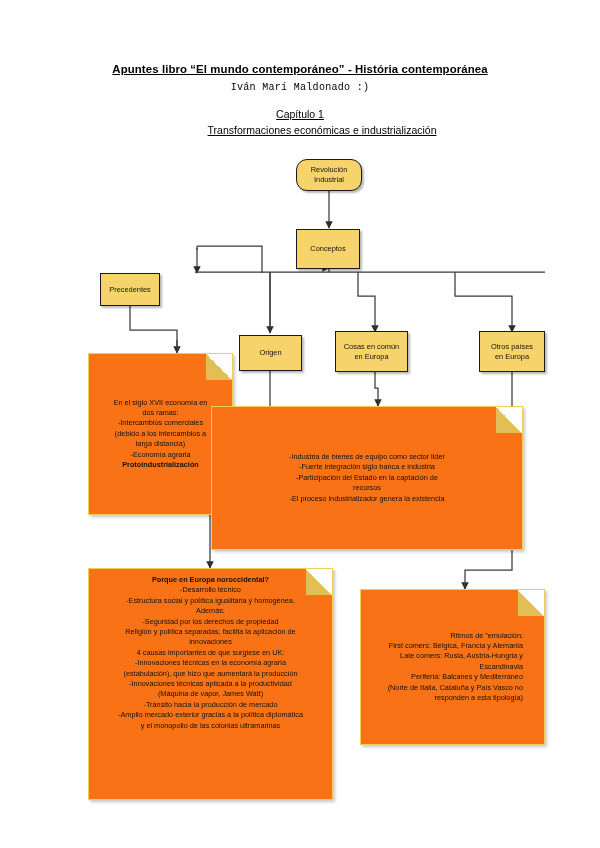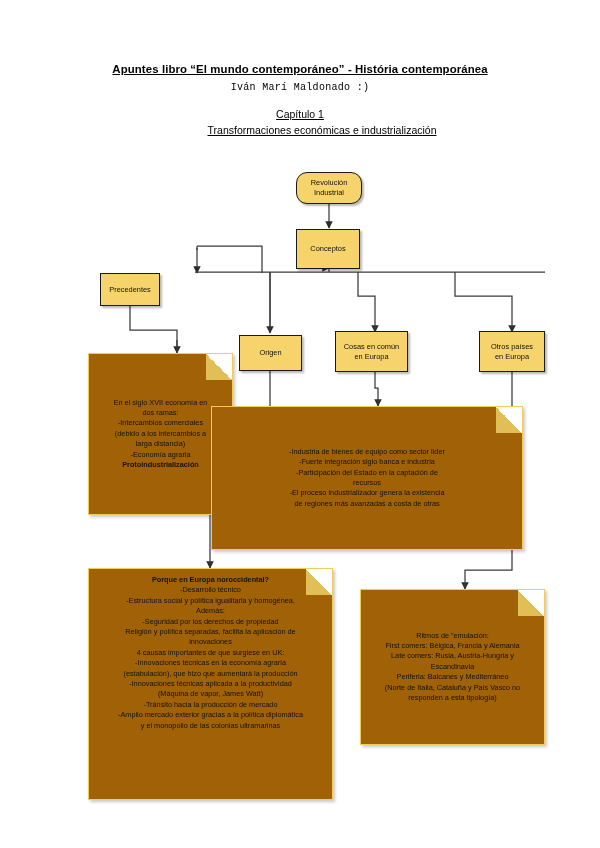--- a/index.html
+++ b/index.html
@@ -34,21 +34,21 @@
     display:flex;align-items:center;justify-content:center;
     text-align:center;font-size:7.4px;line-height:10px;color:#111;
     box-shadow:2px 2px 2px rgba(0,0,0,.28);
     padding:2px 3px;
   }
   .node.round{border-radius:11px;}
 
   
   .note{
     position:absolute;box-sizing:border-box;
-    background:#a16207;
+    background:#f97316;
     font-size:7.3px;line-height:10.4px;color:#111;text-align:center;
     display:flex;align-items:center;justify-content:center;
     padding:6px 21px;
     box-shadow:2px 2px 3px rgba(0,0,0,.22);
     border:1px solid #F0CB5E;
   }
   .note .inner{width:100%;}
   .note .fold{
     position:absolute;right:0;top:0;width:26px;height:26px;
     background:linear-gradient(225deg,#ffffff 0 50%,#E2BE57 50% 100%);
@@ -119,21 +119,21 @@
         <path d="M130,304 L130,330 L177,330 L177,352"></path>
 
         <path d="M270,371 L270,493 L210,493 L210,564"></path>
 
         <path d="M375,372 L375,388 L378,388 L378,404"></path>
 
         <path d="M512,372 L512,570 L465,570 L465,587"></path>
       </g>
     </svg>
 
-    <div class="node round" style="left:296px;top:172px;width:66px;height:32px;">
+    <div class="node round" style="left:296px;top:159px;width:66px;height:32px;">
       <div>
         <span class="ln">Revolución</span>
         <span class="ln">Industrial</span>
       </div>
     </div>
 
     <div class="node" style="left:296px;top:229px;width:64px;height:40px;">
       <span>Conceptos</span>
     </div>
 
@@ -173,21 +173,20 @@
     </div>
 
     <div class="note" style="left:211px;top:406px;width:312px;height:144px;">
       <span class="fold"></span>
       <div class="inner">
         <span class="ln">-Industria de bienes de equipo como sector lider</span>
         <span class="ln">-Fuerte integración siglo banca e industria</span>
         <span class="ln">-Participación del Estado en la captación de</span>
         <span class="ln">recursos</span>
         <span class="ln">-El proceso industrializador genera la existencia</span>
-        <span class="ln">de regiones más avanzadas a costa de otras</span>
       </div>
     </div>
 
     <div class="note" style="left:88px;top:568px;width:245px;height:232px;align-items:flex-start;">
       <span class="fold"></span>
       <div class="inner">
         <span class="ln bold-line">Porque en Europa noroccidental?</span>
         <span class="ln">-Desarrollo técnico</span>
         <span class="ln">-Estructura social y política igualitaria y homogénea.</span>
         <span class="ln">Además:</span>
@@ -198,21 +197,21 @@
         <span class="ln">-Innovaciones técnicas en la economía agraria</span>
         <span class="ln">(estabulación), que hizo que aumentará la producción</span>
         <span class="ln">-Innovaciones técnicas aplicada a la productividad</span>
         <span class="ln">(Máquina de vapor, James Watt)</span>
         <span class="ln">-Tránsito hacia la producción de mercado</span>
         <span class="ln">-Amplio mercado exterior gracias a la política diplomática</span>
         <span class="ln">y el monopolio de las colonias ultramarinas</span>
       </div>
     </div>
 
-    <div class="note" style="left:360px;top:589px;width:185px;height:156px;">
+    <div class="note" style="left:360px;top:589px;width:185px;height:156px;text-align:right;">
       <span class="fold"></span>
       <div class="inner">
         <span class="ln">Ritmos de ”emulación:</span>
         <span class="ln">First comers: Bélgica, Francia y Alemania</span>
         <span class="ln">Late comers: Rusia, Austria-Hungria y</span>
         <span class="ln">Escandinavia</span>
         <span class="ln">Periferia: Balcanes y Mediterráneo</span>
         <span class="ln">(Norte de Italia, Cataluña y País Vasco no</span>
         <span class="ln">responden a esta tipología)</span>
       </div>

